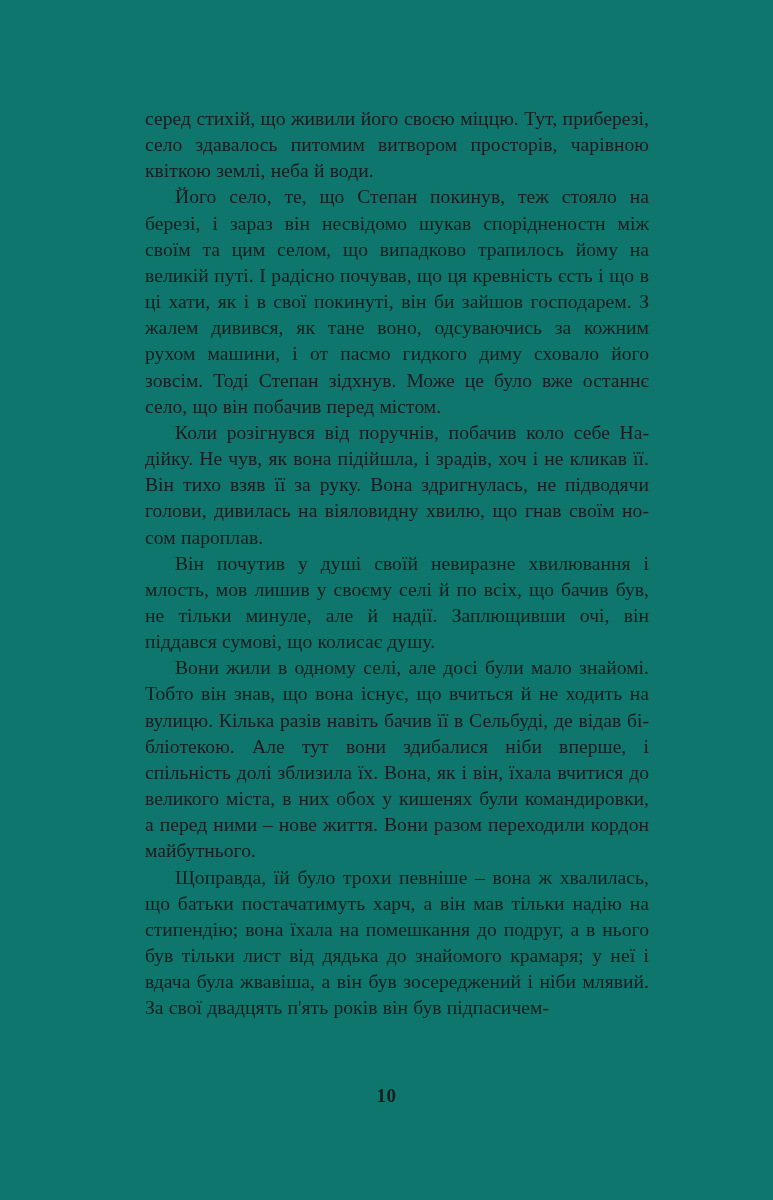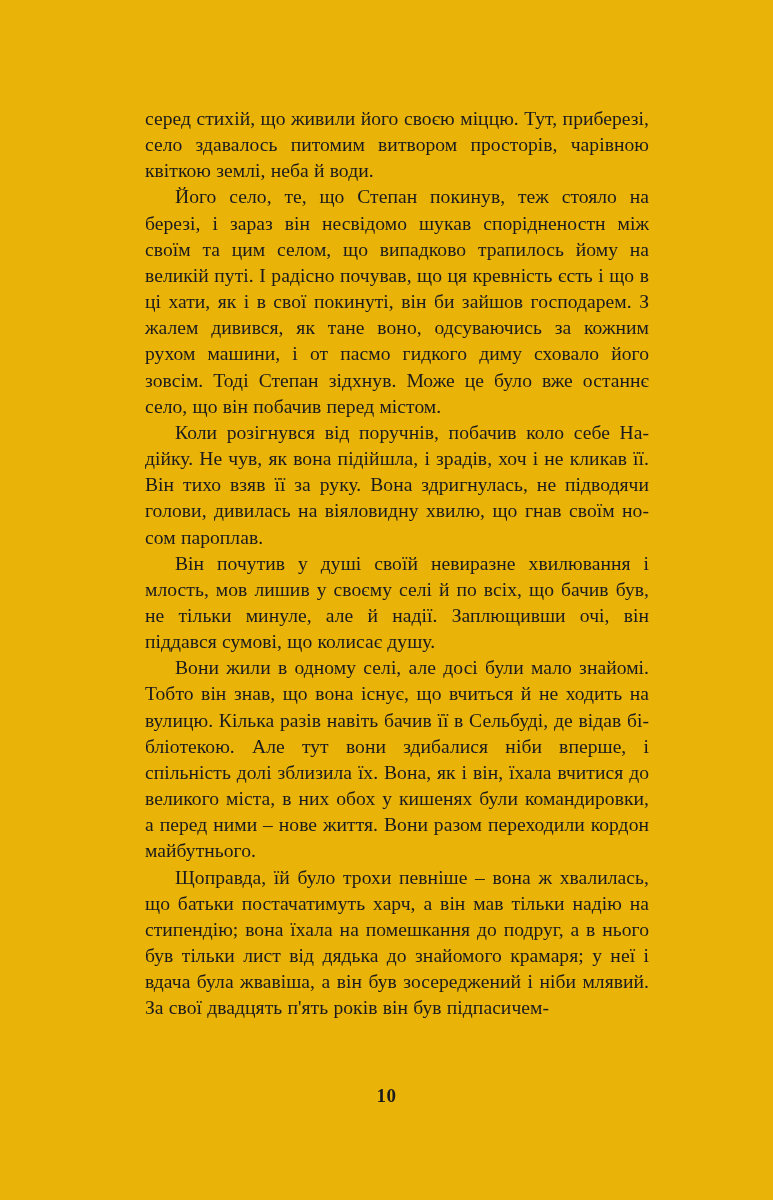--- a/index.html
+++ b/index.html
@@ -17,21 +17,21 @@
     color: #19191b;
     -webkit-font-smoothing: antialiased;
   }
 
   .page {
     position: absolute;
     left: 0;
     top: 0;
     width: 773px;
     height: 1200px;
-    background: #eab308;
+    background: #0f766e;
   }
 
   .text-block {
     position: absolute;
     left: 145px;
     top: 106px;
     width: 504px;
   }
 
   .para {

